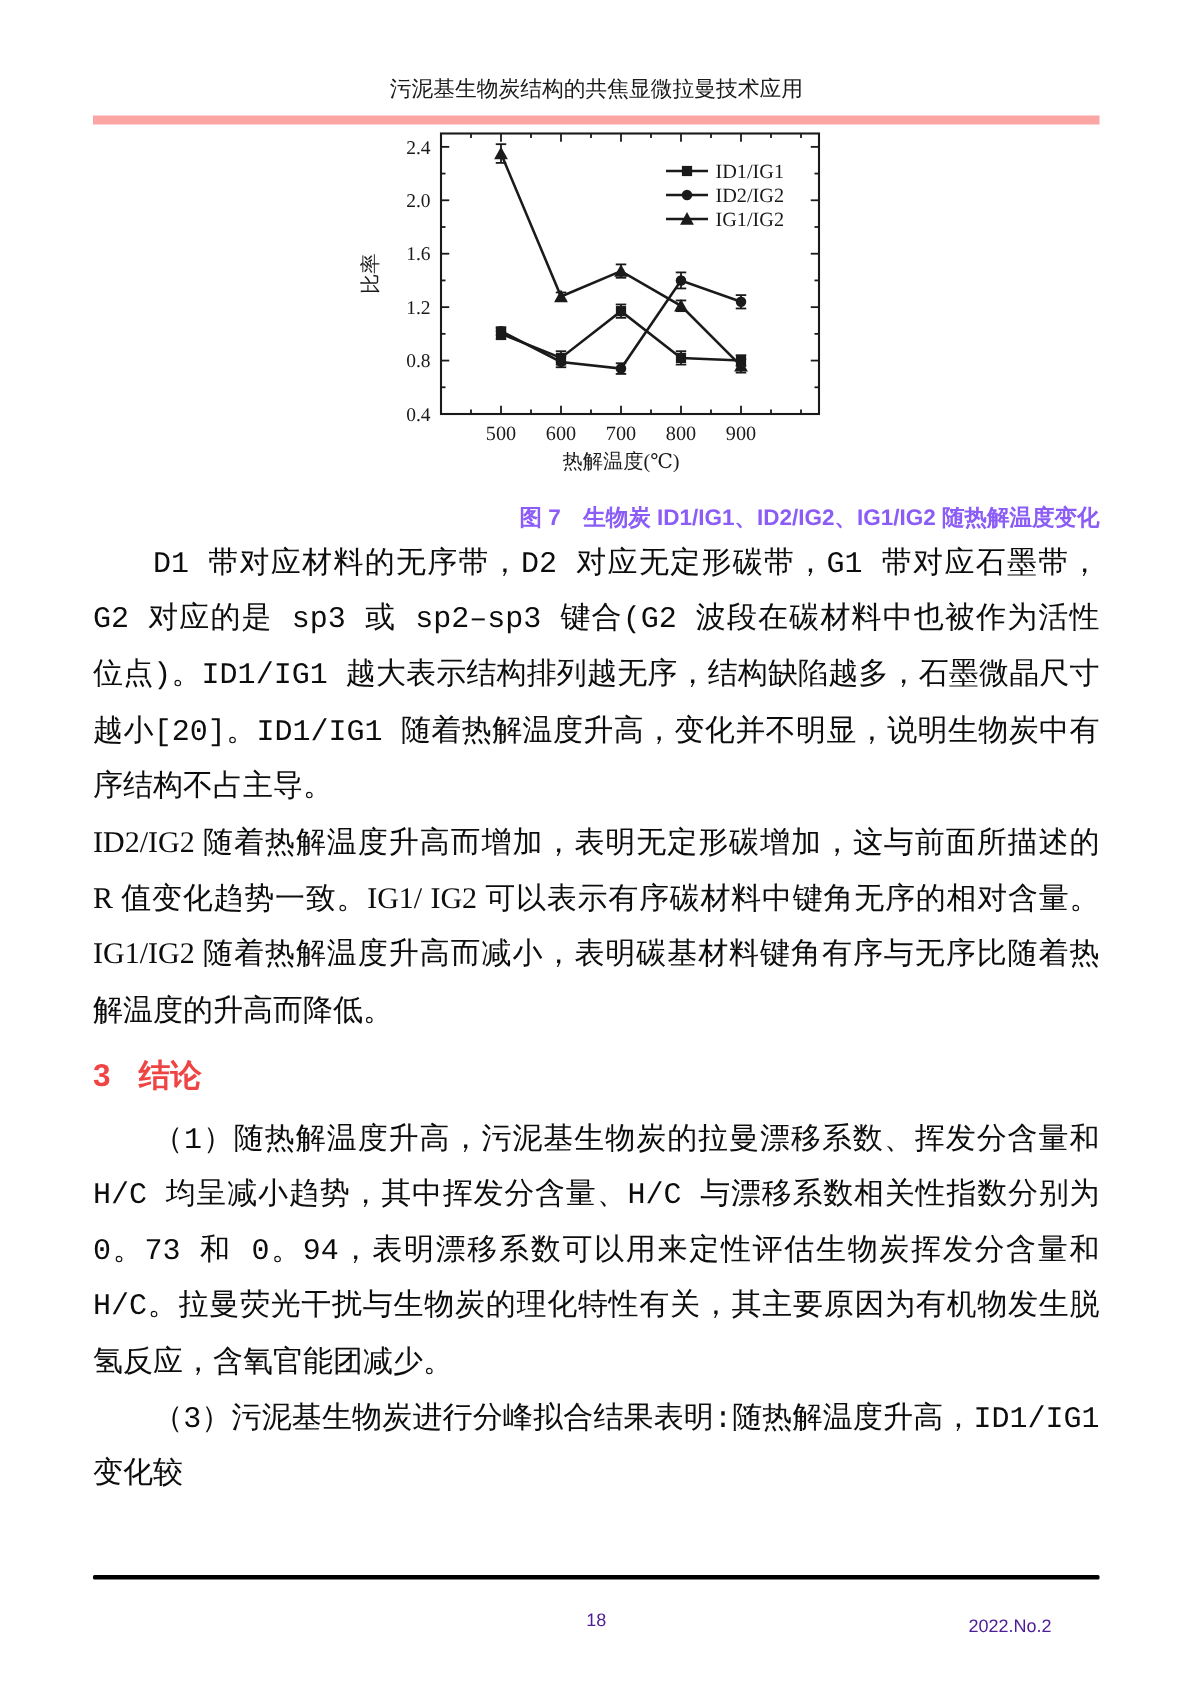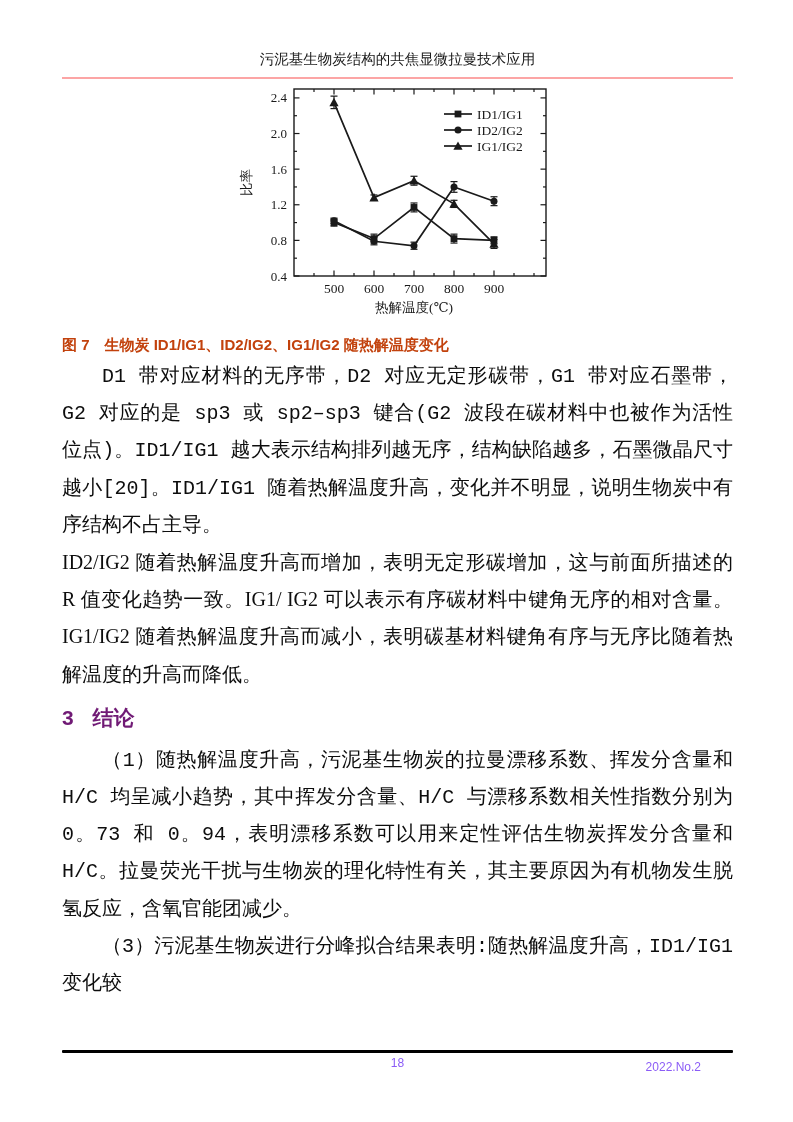--- a/index.html
+++ b/index.html
@@ -3,51 +3,51 @@
 <meta charset="utf-8">
 <style>
   html,body { margin:0; padding:0; background:#fff; }
   .page {
     position:relative; width:793px; height:1122px; margin:0 auto;
     background:#ffffff; overflow:hidden; color:#111;
     font-family:"Liberation Serif","DejaVu Serif",serif;
   }
   .header {
     position:absolute; top:50px; left:62px; right:60px;
-    border-bottom:2px solid #fca5a5; padding-bottom:8px; text-align:center;
+    border-bottom:6px solid #fca5a5; padding-bottom:8px; text-align:center;
   }
   .header-title { font-size:14.5px; color:#1a1a1a; }
 
   .figure { position:absolute; top:84px; left:62px; right:60px; }
   #chart-host { margin-left:176px; width:334px; height:250px; }
   .caption {
-    text-align:left; margin-top:2px;
+    text-align:right; margin-top:2px;
     font-family:"Liberation Sans","DejaVu Sans",sans-serif;
-    font-weight:bold; font-size:15px; color:#c2410c;
+    font-weight:bold; font-size:15px; color:#8b5cf6;
   }
 
   .body-text {
     position:absolute; top:358px; left:62px; right:60px;
     font-size:20px; line-height:37.2px; text-align:justify;
     color:#0d0d0d;
   }
   .body-text p { margin:0; }
   .indent { text-indent:2em;font-family:Liberation Mono, monospace; }
   .section-heading {
     font-family:"Liberation Sans","DejaVu Sans",sans-serif;
     font-size:21px; font-weight:bold; margin:5px 0 4px 0; line-height:40px;
-    color:#701a75;
+    color:#ef4444;
   }
   .section-number { margin-right:0.9em; }
 
   .footer { position:absolute; left:62px; right:60px; top:1050px; }
   .footer-rule { height:3px; background:#000; border-radius:1px; }
   .footer-row {
-    position:relative; height:18px; margin-top:3px;
-    font-family:"Liberation Sans","DejaVu Sans",sans-serif; font-size:12px; color:#8b5cf6;
+    position:relative; height:18px; margin-top:20px;
+    font-family:"Liberation Sans","DejaVu Sans",sans-serif; font-size:12px; color:#4c1d95;
   }
   .page-num { position:absolute; left:0; right:0; text-align:center; }
   .issue { position:absolute; right:32px; top:4px; }
 
   svg text { font-family:"Liberation Serif","DejaVu Serif",serif; fill:#1a1a1a; }
 </style>
 </head>
 <body>
 
 <div class="page">

